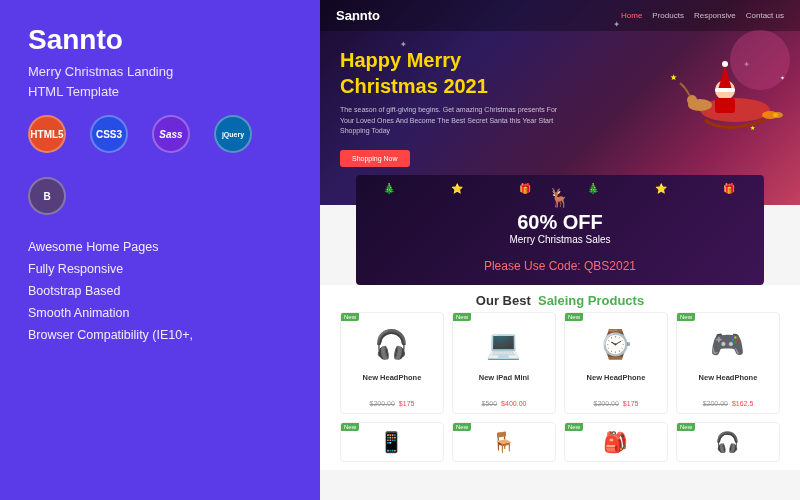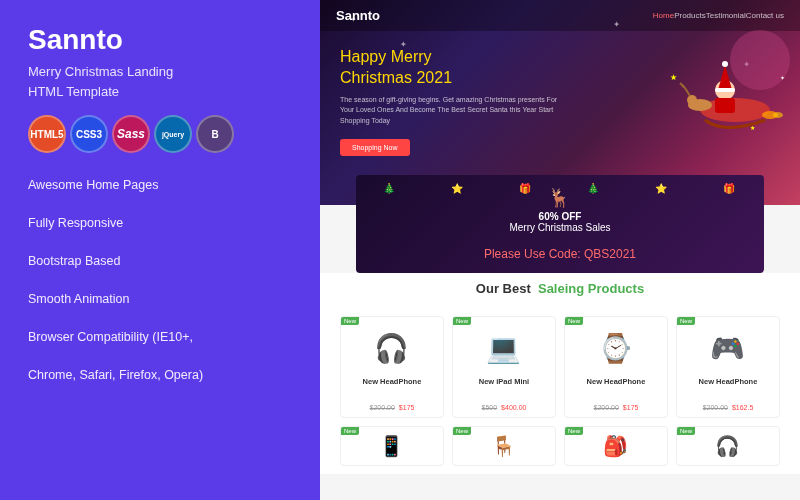--- a/index.html
+++ b/index.html
@@ -32,49 +32,49 @@
 
     .brand-subtitle {
       font-size: 13px;
       color: rgba(255,255,255,0.85);
       line-height: 1.5;
       margin-bottom: 14px;
     }
 
     .tech-badges {
       display: flex;
-      gap: 4px;
+      gap: 24px;
       margin-bottom: 22px;
       flex-wrap: wrap;
     }
 
     .badge {
       width: 38px;
       height: 38px;
       border-radius: 50%;
       display: flex;
       align-items: center;
       justify-content: center;
       font-size: 10px;
       font-weight: 700;
       color: white;
       border: 2px solid rgba(255,255,255,0.3);
     }
 
     .badge-html { background: #e34c26; }
     .badge-css { background: #264de4; }
-    .badge-sass { background: #be185d; font-style: italic; font-size: 12px; }
+    .badge-sass { background: #6d28d9; font-style: italic; font-size: 10px; }
     .badge-jquery { background: #0769ad; font-size: 7px; }
     .badge-bootstrap { background: #563d7c; }
 
     .features-list {
       list-style: none;
       display: flex;
       flex-direction: column;
-      gap: 18px;
+      gap: 2px;
     }
 
     .features-list li {
       font-size: 12.5px;
       color: rgba(255,255,255,0.9);
       padding: 3px 0;
     }
 
     
     .right-panel {
@@ -102,40 +102,41 @@
     }
 
     .nav-logo {
       color: white;
       font-size: 13px;
       font-weight: 700;
     }
 
     .nav-links {
       display: flex;
+      gap: 10px;
     }
 
     .nav-link {
       color: rgba(255,255,255,0.7);
       font-size: 8px;
     }
 
     .nav-link.active {
       color: #ff6b6b;
     }
 
     .hero-content {
       padding: 16px 20px;
       max-width: 55%;
     }
 
     .hero-title {
       color: white;
-      font-size: 16px;
-      font-weight: 400;
+      font-size: 20px;
+      font-weight: 700;
       line-height: 1.3;
     }
 
     .hero-title span {
       color: #ffd700;
     }
 
     .hero-desc {
       color: rgba(255,255,255,0.7);
       font-size: 7px;
@@ -181,21 +182,21 @@
       z-index: 2;
     }
 
     .sale-reindeer {
       font-size: 18px;
       margin-bottom: 2px;
     }
 
     .sale-title {
       color: white;
-      font-size: 10px;
+      font-size: 20px;
       font-weight: 800;
     }
 
     .sale-subtitle {
       color: white;
       font-size: 10px;
       margin-bottom: 14px;
     }
 
     .sale-code {
@@ -216,21 +217,21 @@
     
     .products-section {
       padding: 8px 20px;
       background: white;
     }
 
     .products-title {
       text-align: center;
       font-size: 13px;
       font-weight: 700;
-      margin-bottom: 20px;
+      margin-bottom: 4px;
     }
 
     .products-title span:first-child {
       color: #333;
     }
 
     .products-title span:last-child {
       color: #4caf50;
     }
 
@@ -325,40 +326,39 @@
     <div class="badge badge-jquery">jQuery</div>
     <div class="badge badge-bootstrap">B</div>
   </div>
 
   <ul class="features-list">
     <li>Awesome Home Pages</li>
     <li>Fully Responsive</li>
     <li>Bootstrap Based</li>
     <li>Smooth Animation</li>
     <li>Browser Compatibility (IE10+,</li>
-    <li>Chrome, Safari, Firefox, Opera)</li>
   </ul>
 </div>
 
 <div class="right-panel">
 
   <div class="preview-hero">
 
     <span class="star" style="top:15px;left:30px;">✦</span>
     <span class="star" style="top:40px;left:80px;">✦</span>
     <span class="star" style="top:20px;right:180px;">✦</span>
     <span class="star" style="top:60px;right:50px;">✦</span>
     <span class="star" style="bottom:20px;left:60px;">✦</span>
 
     <div class="preview-nav">
       <span class="nav-logo">Sannto</span>
       <div class="nav-links">
         <span class="nav-link active">Home</span>
         <span class="nav-link">Products</span>
-        <span class="nav-link">Testimonial</span>
+        <span class="nav-link">Responsive</span>
         <span class="nav-link">Contact us</span>
       </div>
     </div>
 
     <div class="hero-content">
       <div class="hero-title">
         <span>Happy Merry</span><br>
         <span style="color:#ffd700;">Christmas <span>2021</span></span>
       </div>
       <p class="hero-desc">The season of gift-giving begins. Get amazing Christmas presents

